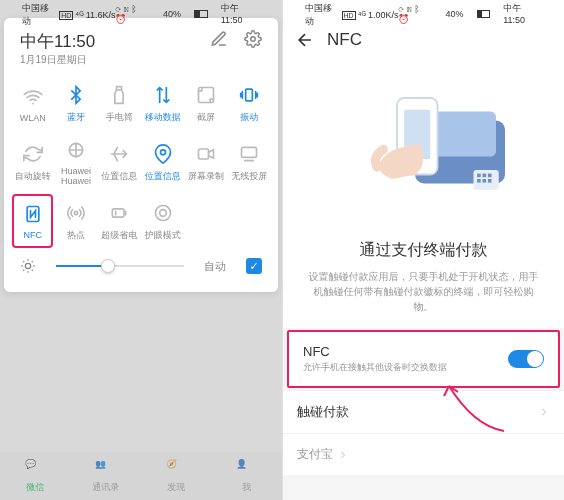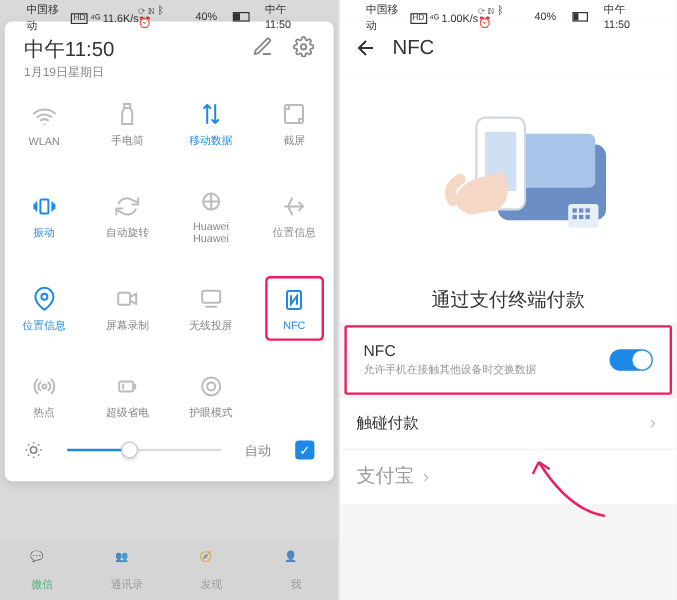--- a/index.html
+++ b/index.html
@@ -14,21 +14,21 @@
 .status-right { display: flex; align-items: center; gap: 13px; }
 
 
 .panel { background: #fff; border-radius: 6px; margin: 0 4px; padding: 8px; box-shadow: 0 2px 8px rgba(0,0,0,0.1); }
 .panel-header { display: flex; justify-content: space-between; align-items: flex-start; padding: 4px 8px 10px; }
 .time-block .time { font-size: 17px; font-weight: 400; color: #333; }
 .time-block .date { font-size: 10px; color: #888; }
 .header-icons { display: flex; gap: 16px; align-items: center; color: #888; }
 .header-icons svg { width: 18px; height: 18px; }
 
-.tiles { display: grid; grid-template-columns: repeat(4, 1fr); gap: 20px; }
+.tiles { display: grid; grid-template-columns: repeat(6, 1fr); gap: 2px; }
 .tile { display: flex; flex-direction: column; align-items: center; justify-content: center; padding: 6px 0; cursor: pointer; }
 .tile-icon { width: 24px; height: 24px; display: flex; align-items: center; justify-content: center; color: #bbb; margin-bottom: 4px; }
 .tile-icon svg { width: 20px; height: 20px; }
 .tile-label { font-size: 9px; color: #888; text-align: center; }
 .tile.active .tile-icon { color: #1e88e5; }
 .tile.active .tile-label { color: #1e88e5; }
 .tile.highlighted { border: 2px solid #e91e63; border-radius: 4px; }
 
 .brightness-row { display: flex; align-items: center; padding: 10px 8px; gap: 20px; }
 .brightness-icon { color: #888; width: 16px; }
@@ -60,21 +60,21 @@
 .section-title { text-align: center; font-size: 16px; color: #333; padding: 4px 20px 8px; background: #fff; }
 .section-desc { text-align: center; font-size: 10px; color: #999; padding: 0 24px 14px; background: #fff; line-height: 1.5; }
 
 .setting-row { background: #fff; padding: 12px 14px; display: flex; align-items: center; border-top: 1px solid #f0f0f0; }
 .setting-row.highlighted { border: 2px solid #e91e63; margin: 2px 4px; border-radius: 2px; }
 .setting-text { flex: 1; }
 .setting-label { font-size: 13px; color: #333; }
 .setting-sub { font-size: 9px; color: #999; margin-top: 2px; }
 .toggle { width: 36px; height: 18px; background: #1e88e5; border-radius: 9px; position: relative; }
 .toggle-knob { position: absolute; right: 1px; top: 1px; width: 16px; height: 16px; background: #fff; border-radius: 50%; }
-.setting-value { font-size: 16px; color: #999; margin-right: 4px; }
+.setting-value { font-size: 12px; color: #999; margin-right: 4px; }
 .chevron { color: #bbb; width: 12px; }
 
 .arrow-annotation { position: absolute; bottom: 60px; right: 50px; pointer-events: none; }
 .arrow-annotation svg { width: 80px; height: 60px; }
 
 .overlay-dim { position: absolute; top: 0; left: 0; right: 0; bottom: 0; background: rgba(0,0,0,0.15); z-index: 1; pointer-events: none; }
 .panel-container { position: relative; z-index: 2; }
 </style>
 </head>
 <body>
@@ -154,20 +154,28 @@
       </div>
 
       <div class="tiles" id="tiles-grid">
           <div class="tile">
             <div class="tile-icon">
               <svg viewBox="0 0 24 24" fill="none" stroke="currentColor" stroke-width="2" stroke-linecap="round">
                 <path d="M5 12.55a11 11 0 0114 0M8.5 16a6 6 0 017 0M12 20h.01M1.4 9a16 16 0 0121.2 0"></path>
               </svg>
             </div>
             <div class="tile-label">WLAN</div>
+          </div>
+          <div class="tile active">
+            <div class="tile-icon">
+              <svg viewBox="0 0 24 24" fill="none" stroke="currentColor" stroke-width="2" stroke-linecap="round">
+                <path d="M7 7l10 10-5 5V2l5 5L7 17"></path>
+              </svg>
+            </div>
+            <div class="tile-label">蓝牙</div>
           </div>
           <div class="tile">
             <div class="tile-icon">
               <svg viewBox="0 0 24 24" fill="none" stroke="currentColor" stroke-width="2" stroke-linecap="round">
                 <rect x="9" y="2" width="6" height="4"></rect>
                 <path d="M9 6l-2 4v12h10V10l-2-4"></path>
               </svg>
             </div>
             <div class="tile-label">手电筒</div>
           </div>
@@ -341,20 +349,21 @@
         <rect x="165" y="105" width="4" height="4" fill="#6b8fc4"></rect>
         <rect x="171" y="105" width="4" height="4" fill="#6b8fc4"></rect>
       <rect x="70" y="15" width="45" height="85" rx="8" fill="#fff" stroke="#d0d8e4" stroke-width="2"></rect>
       <rect x="78" y="28" width="29" height="55" rx="2" fill="#cfe0f3"></rect>
       <path d="M50 90 Q 55 75 75 70 L 95 65 Q 105 90 90 100 L 65 105 Q 50 100 50 90 Z" fill="#f4d7c5"></path>
       <path d="M48 92 Q 42 80 55 72" fill="none" stroke="#f4d7c5" stroke-width="10" stroke-linecap="round"></path>
     </svg>
   </div>
 
   <div class="section-title">通过支付终端付款</div>
+  <div class="section-desc">设置触碰付款应用后，只要手机处于开机状态，用手机触碰任何带有触碰付款徽标的终端，即可轻松购物。</div>
 
   <div class="setting-row highlighted">
     <div class="setting-text">
       <div class="setting-label">NFC</div>
       <div class="setting-sub">允许手机在接触其他设备时交换数据</div>
     </div>
     <div class="toggle">
         <div class="toggle-knob"></div>
       </div>
   </div>

